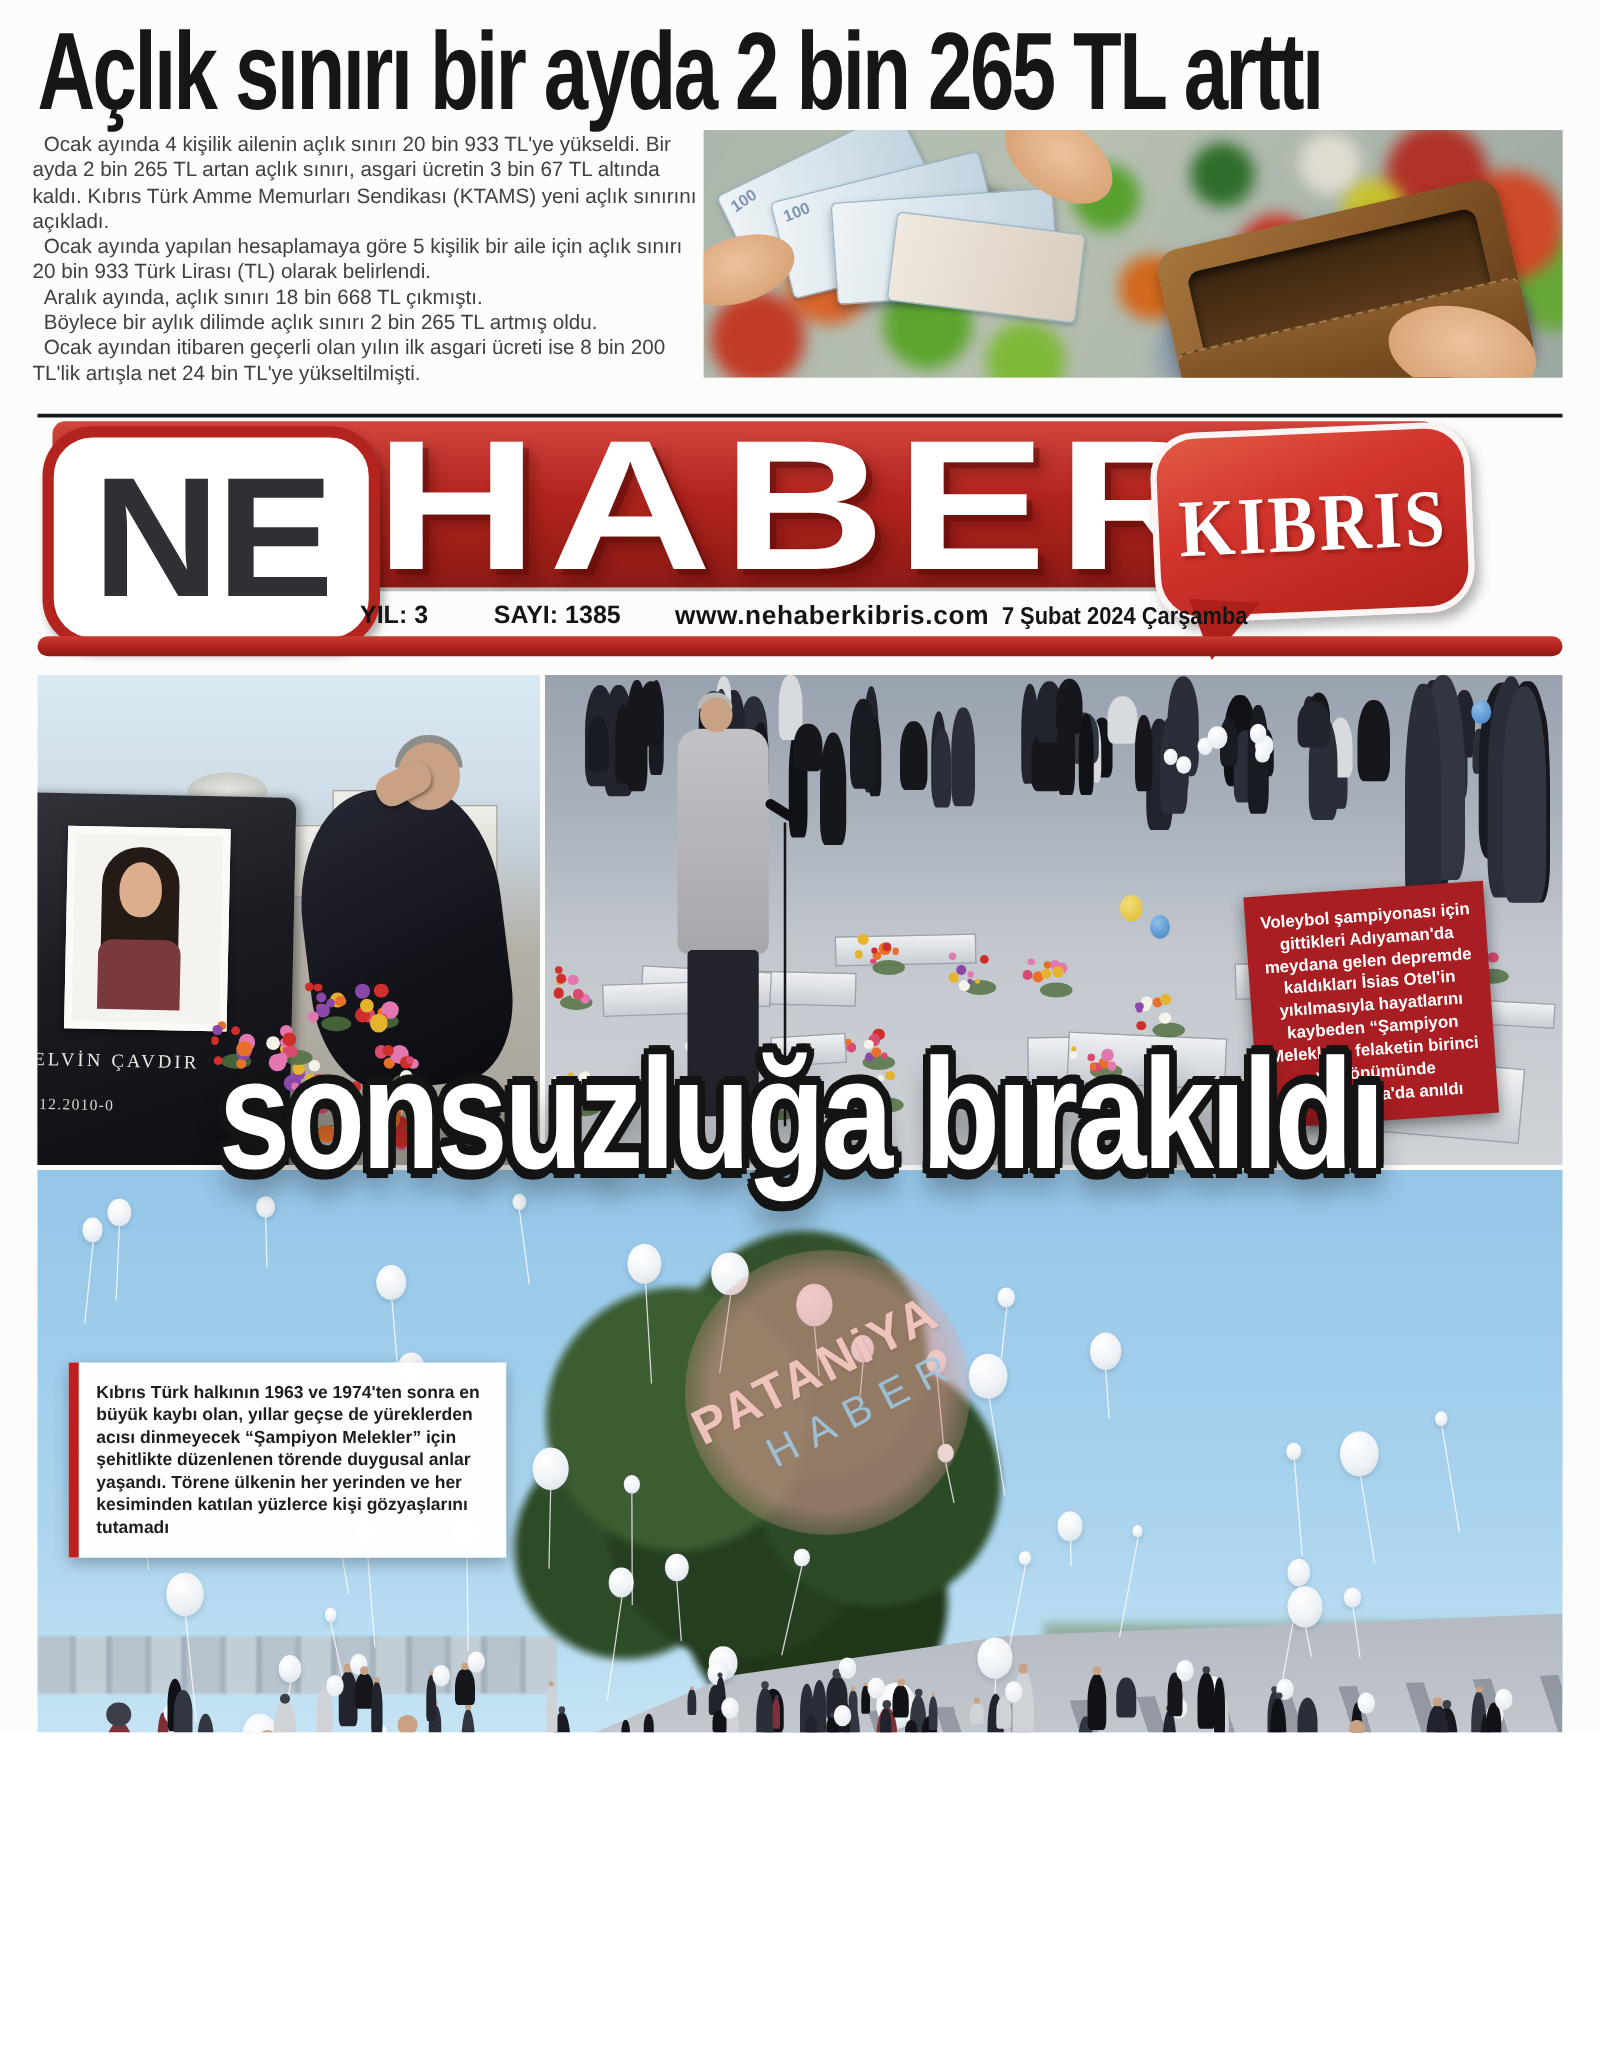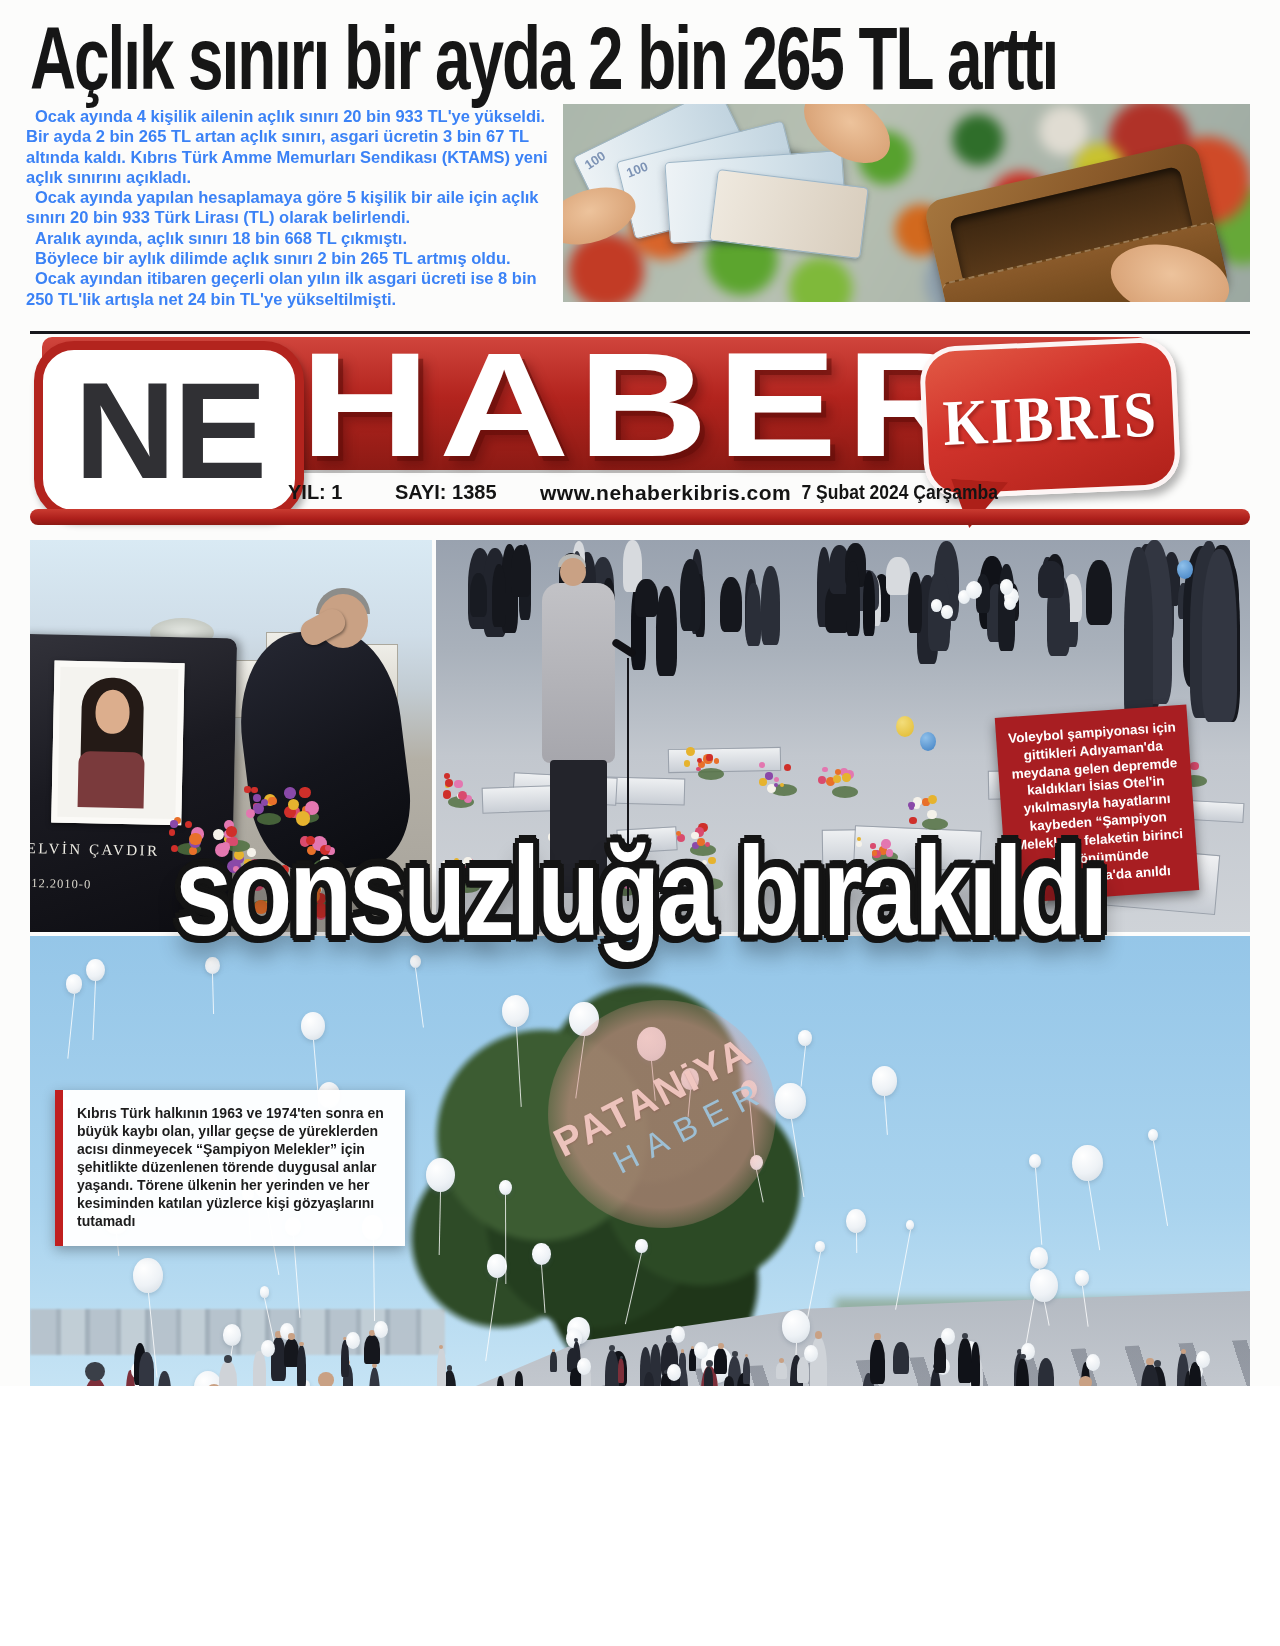--- a/index.html
+++ b/index.html
@@ -3,21 +3,21 @@
 <meta charset="utf-8">
 <style>
   html,body{margin:0;padding:0;background:#ffffff;}
   .page{position:relative;width:1280px;height:1386px;margin:0 auto;background:#fcfcfb;
         font-family:"Liberation Sans",sans-serif;overflow:hidden;}
 
   
   .headline{position:absolute;left:30px;top:8px;width:1224px;height:92px;margin:0;}
   .headline .cond{display:inline-block;white-space:nowrap;font-size:62px;font-weight:900;
         letter-spacing:-2px;color:#161616;transform:scale(1.03,1.42);transform-origin:left top;}
-  .lead-text{position:absolute;left:26px;top:106px;width:532px;color:#3b82f6;font-weight:bold;
+  .lead-text{position:absolute;left:26px;top:106px;width:532px;color:#404040;font-weight:normal;
         font-size:16.5px;line-height:1.23;}
   .lead-text p{margin:0;text-indent:9px;}
 
   .photo{position:absolute;overflow:hidden;}
   
   .photo-money{left:563px;top:104px;width:687px;height:198px;background:#c2cdbd;}
   .market{position:absolute;inset:-14px;filter:blur(6px);background:
      radial-gradient(circle at 8% 80%, #c23b25 0 5%, transparent 6%),
      radial-gradient(circle at 16% 60%, #d8642a 0 5%, transparent 6%),
      radial-gradient(circle at 27% 75%, #5ca52e 0 6%, transparent 7%),
@@ -201,21 +201,21 @@
 <div class="page">
 
   <h1 class="headline">
     <span class="cond">Açlık sınırı bir ayda 2 bin 265 TL arttı</span>
   </h1>
   <div class="lead-text">
     <p>Ocak ayında 4 kişilik ailenin açlık sınırı 20 bin 933 TL'ye yükseldi. Bir ayda 2 bin 265 TL artan açlık sınırı, asgari ücretin 3 bin 67 TL altında kaldı. Kıbrıs Türk Amme Memurları Sendikası (KTAMS) yeni açlık sınırını açıkladı.</p>
     <p>Ocak ayında yapılan hesaplamaya göre 5 kişilik bir aile için açlık sınırı 20 bin 933 Türk Lirası (TL) olarak belirlendi.</p>
     <p>Aralık ayında, açlık sınırı 18 bin 668 TL çıkmıştı.</p>
     <p>Böylece bir aylık dilimde açlık sınırı 2 bin 265 TL artmış oldu.</p>
-    <p>Ocak ayından itibaren geçerli olan yılın ilk asgari ücreti ise 8 bin 250 TL'lik artışla net 24 bin TL'ye yükseltilmişti.</p>
+    <p>Ocak ayından itibaren geçerli olan yılın ilk asgari ücreti ise 8 bin 200 TL'lik artışla net 24 bin TL'ye yükseltilmişti.</p>
   </div>
 
   <div class="photo photo-money">
     <div class="market"></div>
     <div class="note" style="left:18px;top:14px;width:160px;height:74px;transform:rotate(-26deg);">
       <span>100</span>
     </div>
     <div class="note" style="left:60px;top:36px;width:170px;height:78px;transform:rotate(-14deg);">
       <span>100</span>
     </div>
@@ -238,21 +238,21 @@
       <span class="cond">NE</span>
     </div>
     <div class="haber">
       <span class="cond">HABER</span>
     </div>
     <div class="kibris">
       <span class="kb-label">KIBRIS</span>
       <span class="tail"></span>
     </div>
     <div class="info-strip">
-      <span class="is-year">YIL: 1</span>
+      <span class="is-year">YIL: 3</span>
       <span class="is-issue">SAYI: 1385</span>
       <span class="is-site">www.nehaberkibris.com</span>
       <span class="is-date">7 Şubat 2024 Çarşamba</span>
     </div>
     <div class="red-rule"></div>
   </div>
 
   <div class="photo cemetery-left">
     <div class="far-slab" style="left:236px;top:92px;width:64px;height:86px;"></div>
     <div class="far-slab" style="left:310px;top:104px;width:56px;height:70px;"></div>

